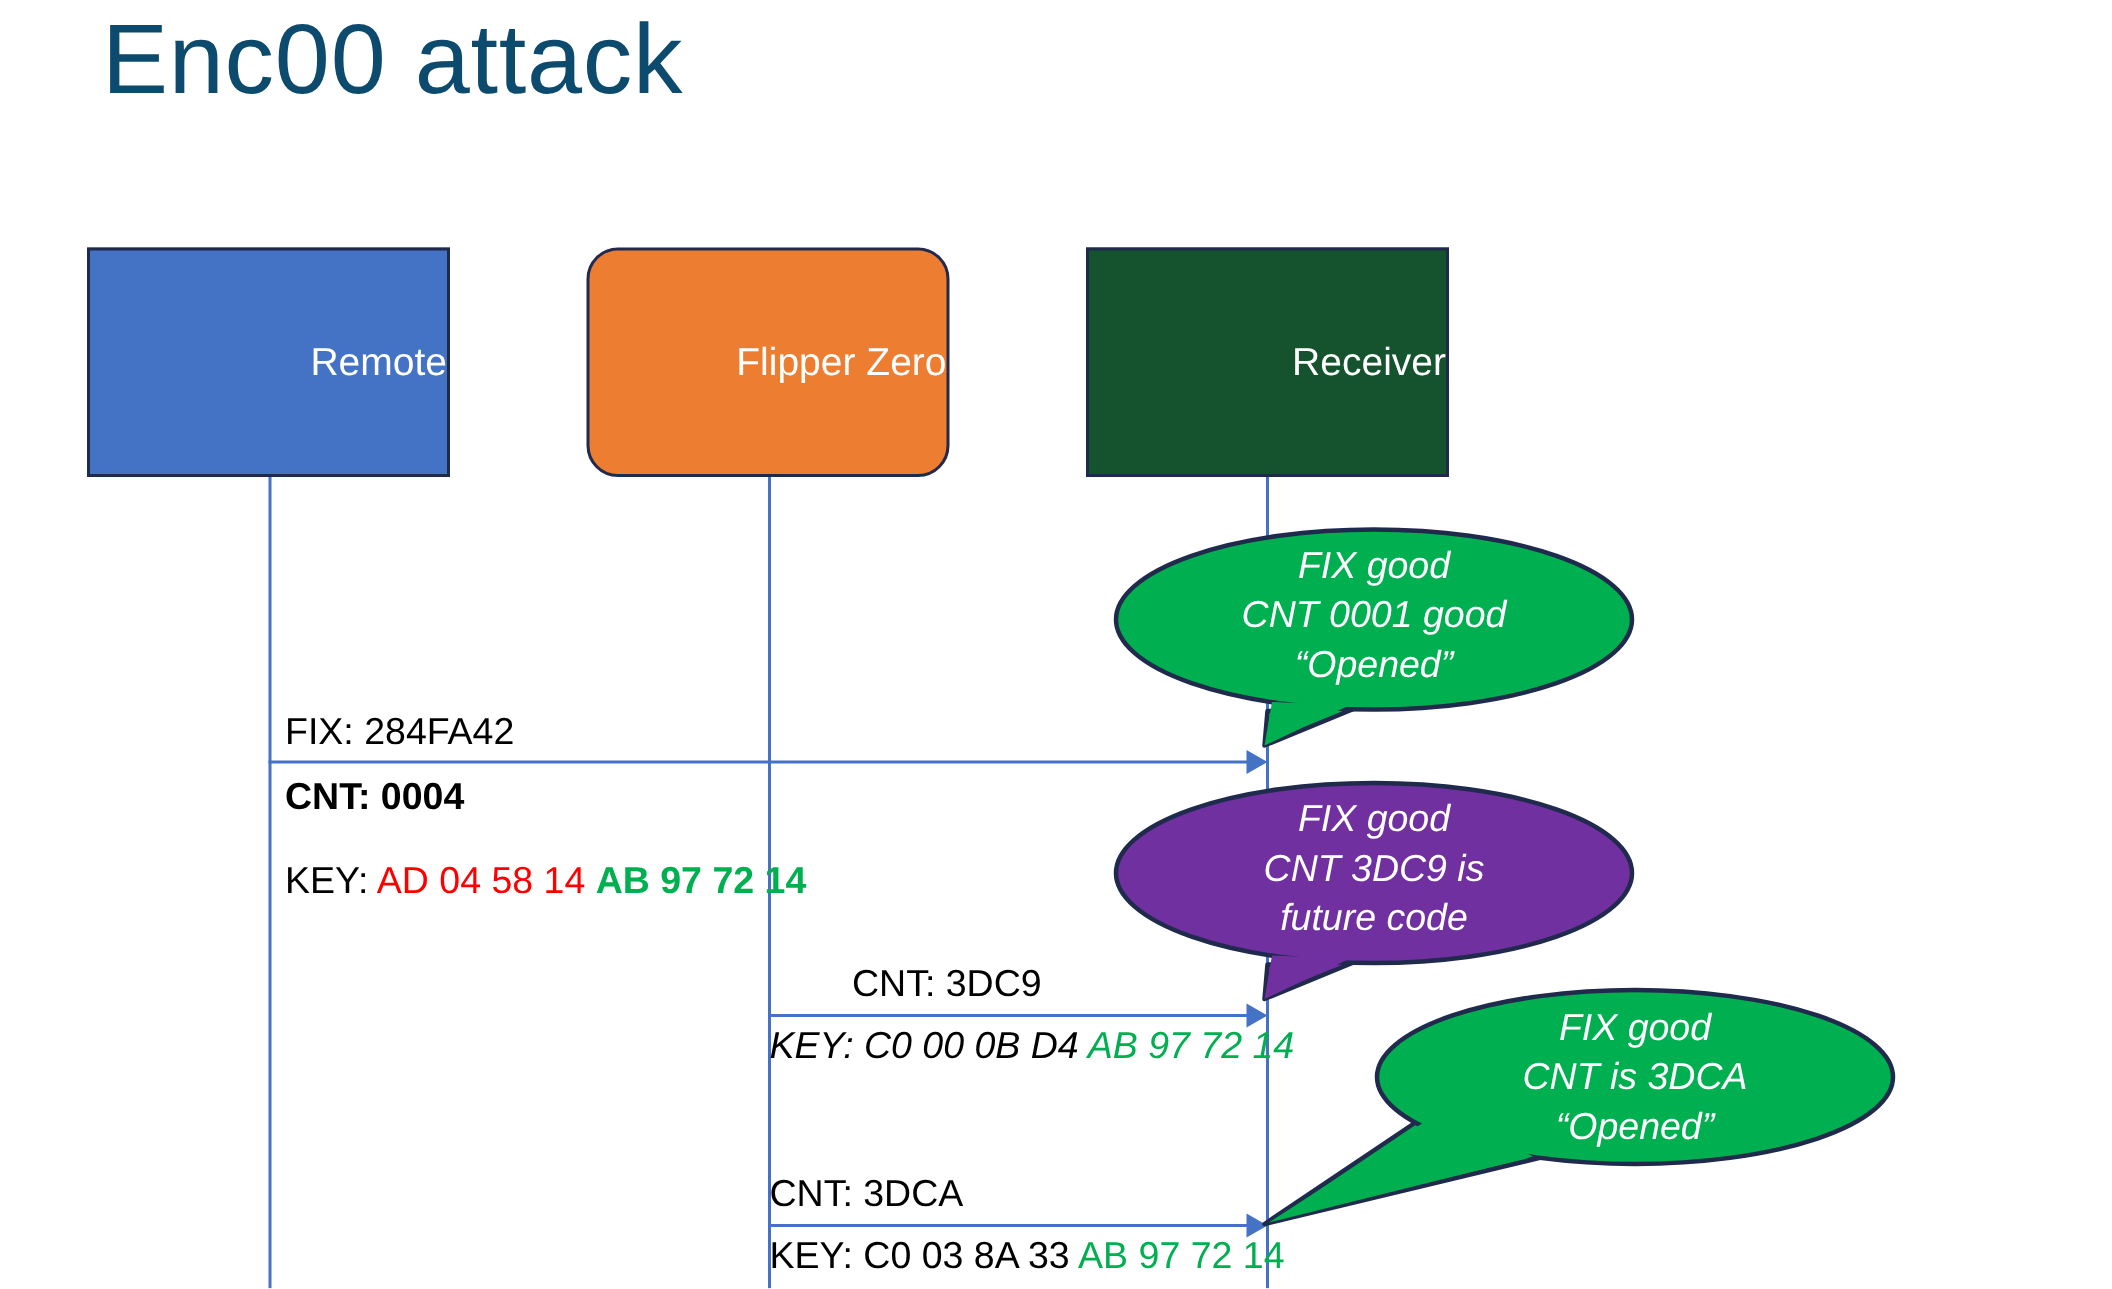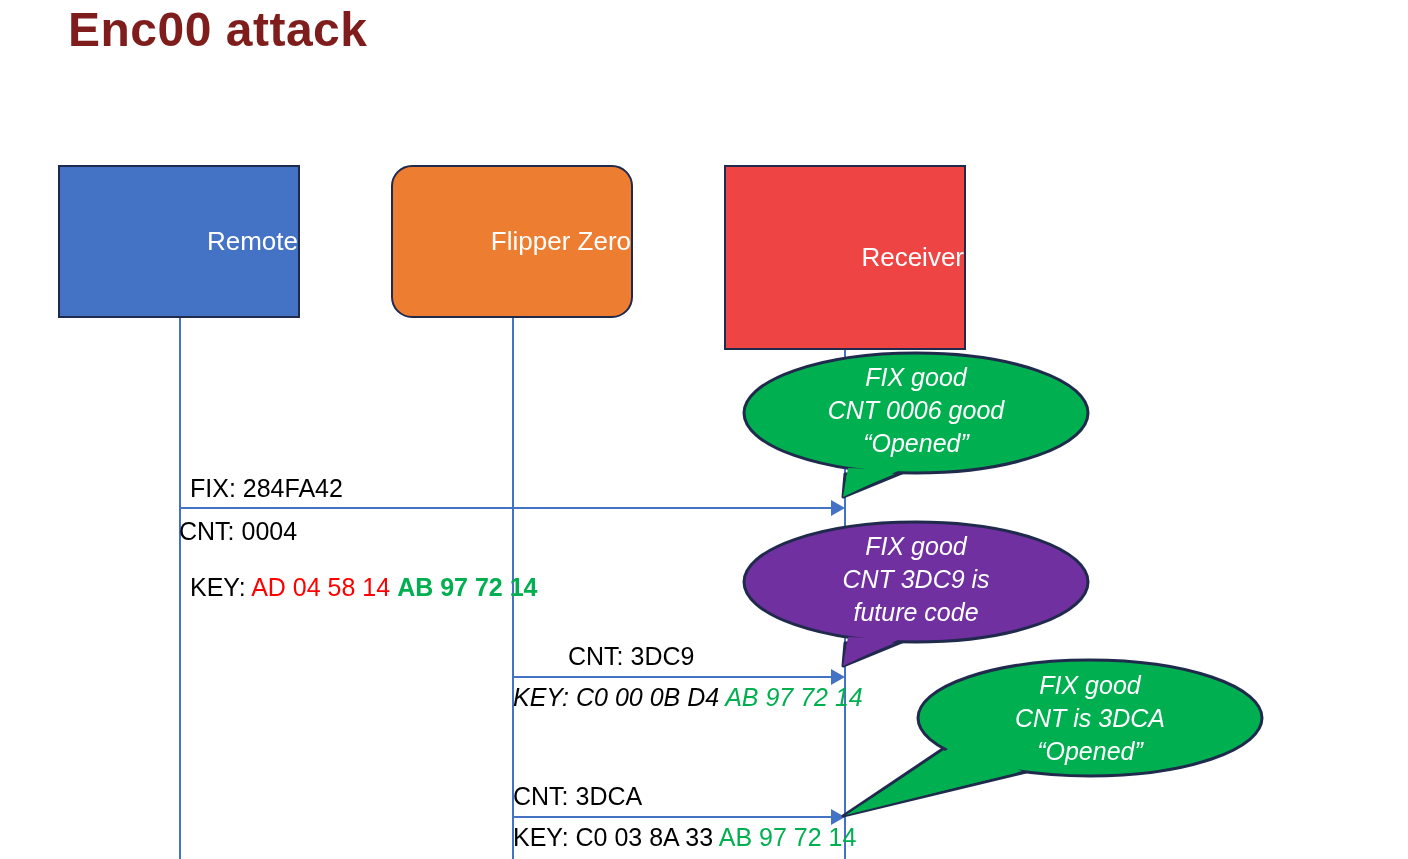--- a/index.html
+++ b/index.html
@@ -16,23 +16,23 @@
     height: 859px;
     background: #ffffff;
     overflow: hidden;
   }
 
   
   #title {
     position: absolute;
     left: 68px;
     top: 2px;
-    font-size: 48px;
-    font-weight: 700;
-    color: #7f1d1d;
+    font-size: 66px;
+    font-weight: 400;
+    color: #0c4a6e;
     letter-spacing: 0.5px;
     line-height: 1.15;
     white-space: nowrap;
   }
 
   
   .actor-box {
     position: absolute;
     box-sizing: border-box;
     border: 2px solid #1F2A4D;
@@ -120,30 +120,30 @@
   <div class="lifeline" style="left:844px; top:318px; height:541px;"></div>
 
   <div class="actor-box" style="left:58px; top:165px; width:242px; height:153px; background:#4472C4;">
     <span class="actor-label">Remote</span>
   </div>
 
   <div class="actor-box" style="left:391px; top:165px; width:242px; height:153px; background:#ED7D31;border-radius:21px;">
     <span class="actor-label">Flipper Zero</span>
   </div>
 
-  <div class="actor-box" style="left:724px; top:165px; width:242px; height:185px; background:#ef4444;">
+  <div class="actor-box" style="left:724px; top:165px; width:242px; height:153px; background:#14532d;">
     <span class="actor-label">Receiver</span>
   </div>
 
   <div class="msg-text" style="left:190px; top:474px;">
     <span>FIX: 284FA42</span>
   </div>
   <div class="msg-line" style="left:179px; top:507px; width:658px;"></div>
   <div class="msg-head" style="left:831px; top:500px;"></div>
-  <div class="msg-text" style="left:179px; top:517px;">
+  <div class="msg-text" style="left:190px; top:517px;font-weight:bold;">
     <span>CNT: 0004</span>
   </div>
   <div class="msg-text" style="left:190px; top:553px;margin-top:20px;">
     <span>KEY: </span><span class="k-red">AD 04 58 14</span><span>&nbsp;</span><span class="k-green bold">AB 97 72 14</span>
   </div>
 
   <div class="msg-text" style="left:532px; top:642px;margin-left:36px;">
     <span>CNT: 3DC9</span>
   </div>
   <div class="msg-line" style="left:512px; top:676px; width:325px;"></div>
@@ -162,21 +162,21 @@
   </div>
 
   <div class="callout" style="left:742px; top:348px; width:348px; height:160px;">
     <svg width="348" height="160" viewBox="0 0 348 160">
       <path d="M 103 126 L 101 149 L 162 124 Z" fill="#00B050" stroke="#1F2A4D" stroke-width="3" stroke-linejoin="round"></path>
       <ellipse cx="174" cy="65" rx="172" ry="60" fill="#00B050" stroke="#1F2A4D" stroke-width="3"></ellipse>
       <path d="M 106 120 L 101 149 L 158 122 Z" fill="#00B050" stroke="none"></path>
     </svg>
     <div class="callout-text" style="height:124px;">
       <span>FIX good</span>
-      <span>CNT 0006 good</span>
+      <span>CNT 0001 good</span>
       <span>“Opened”</span>
     </div>
   </div>
 
   <div class="callout" style="left:742px; top:517px; width:348px; height:160px;">
     <svg width="348" height="160" viewBox="0 0 348 160">
       <path d="M 103 126 L 101 149 L 162 124 Z" fill="#7030A0" stroke="#1F2A4D" stroke-width="3" stroke-linejoin="round"></path>
       <ellipse cx="174" cy="65" rx="172" ry="60" fill="#7030A0" stroke="#1F2A4D" stroke-width="3"></ellipse>
       <path d="M 106 120 L 101 149 L 158 122 Z" fill="#7030A0" stroke="none"></path>
     </svg>

